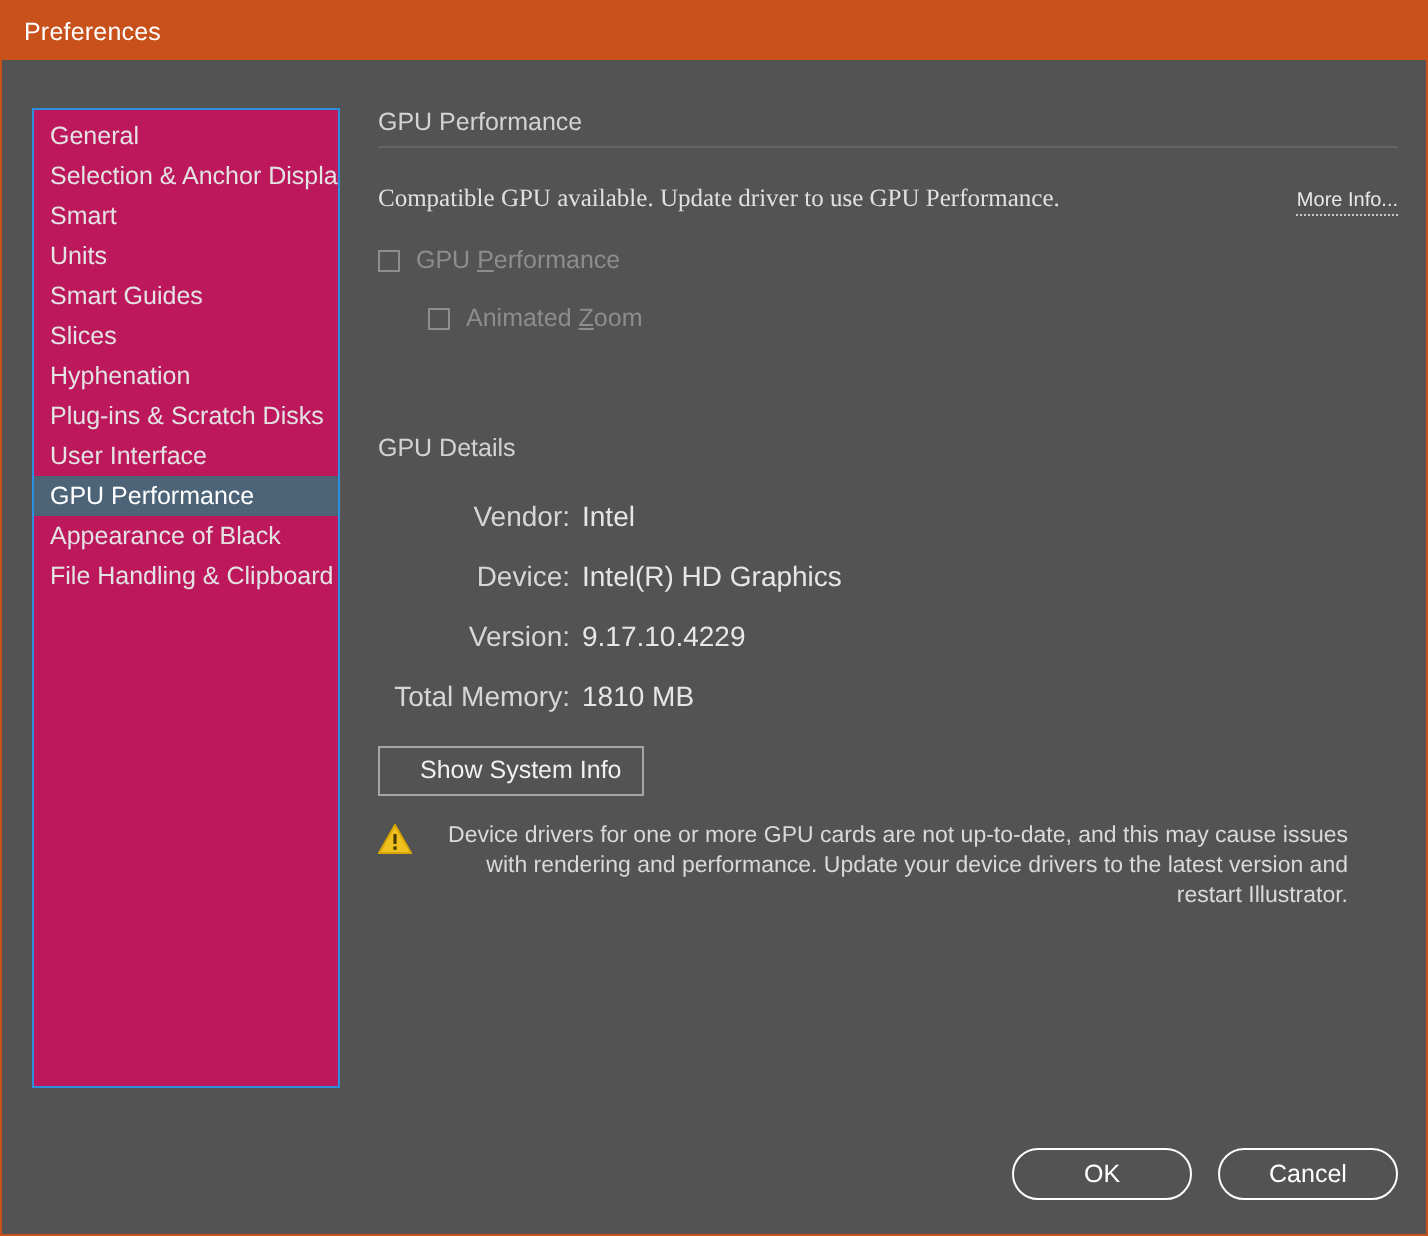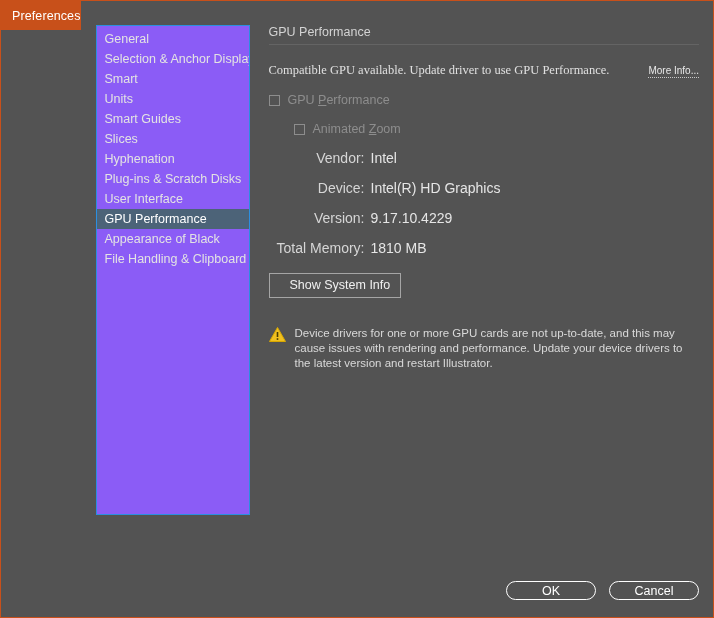--- a/index.html
+++ b/index.html
@@ -15,21 +15,21 @@
   }
 
   #dialog {
     position: relative;
     width: 714px;
     height: 618px;
     box-sizing: border-box;
     background: #535353;
     border: 1px solid #c8501a;
     display: flex;
-    flex-direction: row;
+    flex-direction: column;
   }
 
   
   #titlebar {
     height: 29px;
     flex: 0 0 29px;
     background: #c8501a;
     display: flex;
     align-items: center;
     padding-left: 11px;
@@ -48,21 +48,21 @@
   }
 
   
   #sidebar {
     position: absolute;
     left: 15px;
     top: 24px;
     width: 154px;
     height: 490px;
     box-sizing: border-box;
-    background: #8b5cf6;
+    background: #be185d;
     border: 1px solid #2b8fe0;
     padding-top: 3px;
     overflow: hidden;
   }
   .side-item {
     height: 20px;
     line-height: 20px;
     padding-left: 8px;
     font-size: 12.5px;
     color: #e3e3e3;
@@ -158,22 +158,23 @@
     background: #535353;
     color: #f0f0f0;
     font-size: 12.5px;
     font-family: "Liberation Sans", sans-serif;
     cursor: pointer;
   }
 
   
   #warning {
     display: flex;
-    margin-top: 28px;
+    margin-top: 13px;
     max-width: 485px;
+    text-align: right;
   }
   #warn-icon {
     flex: 0 0 auto;
     margin-right: 9px;
     margin-top: 1px;
   }
   #warn-text {
     font-size: 11.5px;
     line-height: 15px;
     color: #d9d9d9;
@@ -182,21 +183,21 @@
   
   #footer {
     position: absolute;
     right: 14px;
     bottom: 17px;
     display: flex;
     gap: 13px;
   }
   .pill-btn {
     width: 90px;
-    height: 19px;
+    height: 26px;
     border-radius: 13px;
     border: 1px solid #ffffff;
     background: transparent;
     color: #ffffff;
     font-size: 12.5px;
     font-family: "Liberation Sans", sans-serif;
     cursor: pointer;
     display: flex;
     align-items: center;
     justify-content: center;
@@ -241,20 +242,21 @@
           <div class="cb-row">
             <span class="cb-box"></span>
             <span class="cb-label">GPU <u>P</u>erformance</span>
           </div>
           <div class="cb-row indented">
             <span class="cb-box"></span>
             <span class="cb-label">Animated <u>Z</u>oom</span>
           </div>
         </div>
 
+      <div class="section-head" id="details-head">GPU Details</div>
 
       <div id="detail-rows">
           <div class="detail-row">
             <span class="detail-label">Vendor:</span>
             <span class="detail-value">Intel</span>
           </div>
           <div class="detail-row">
             <span class="detail-label">Device:</span>
             <span class="detail-value">Intel(R) HD Graphics</span>
           </div>

